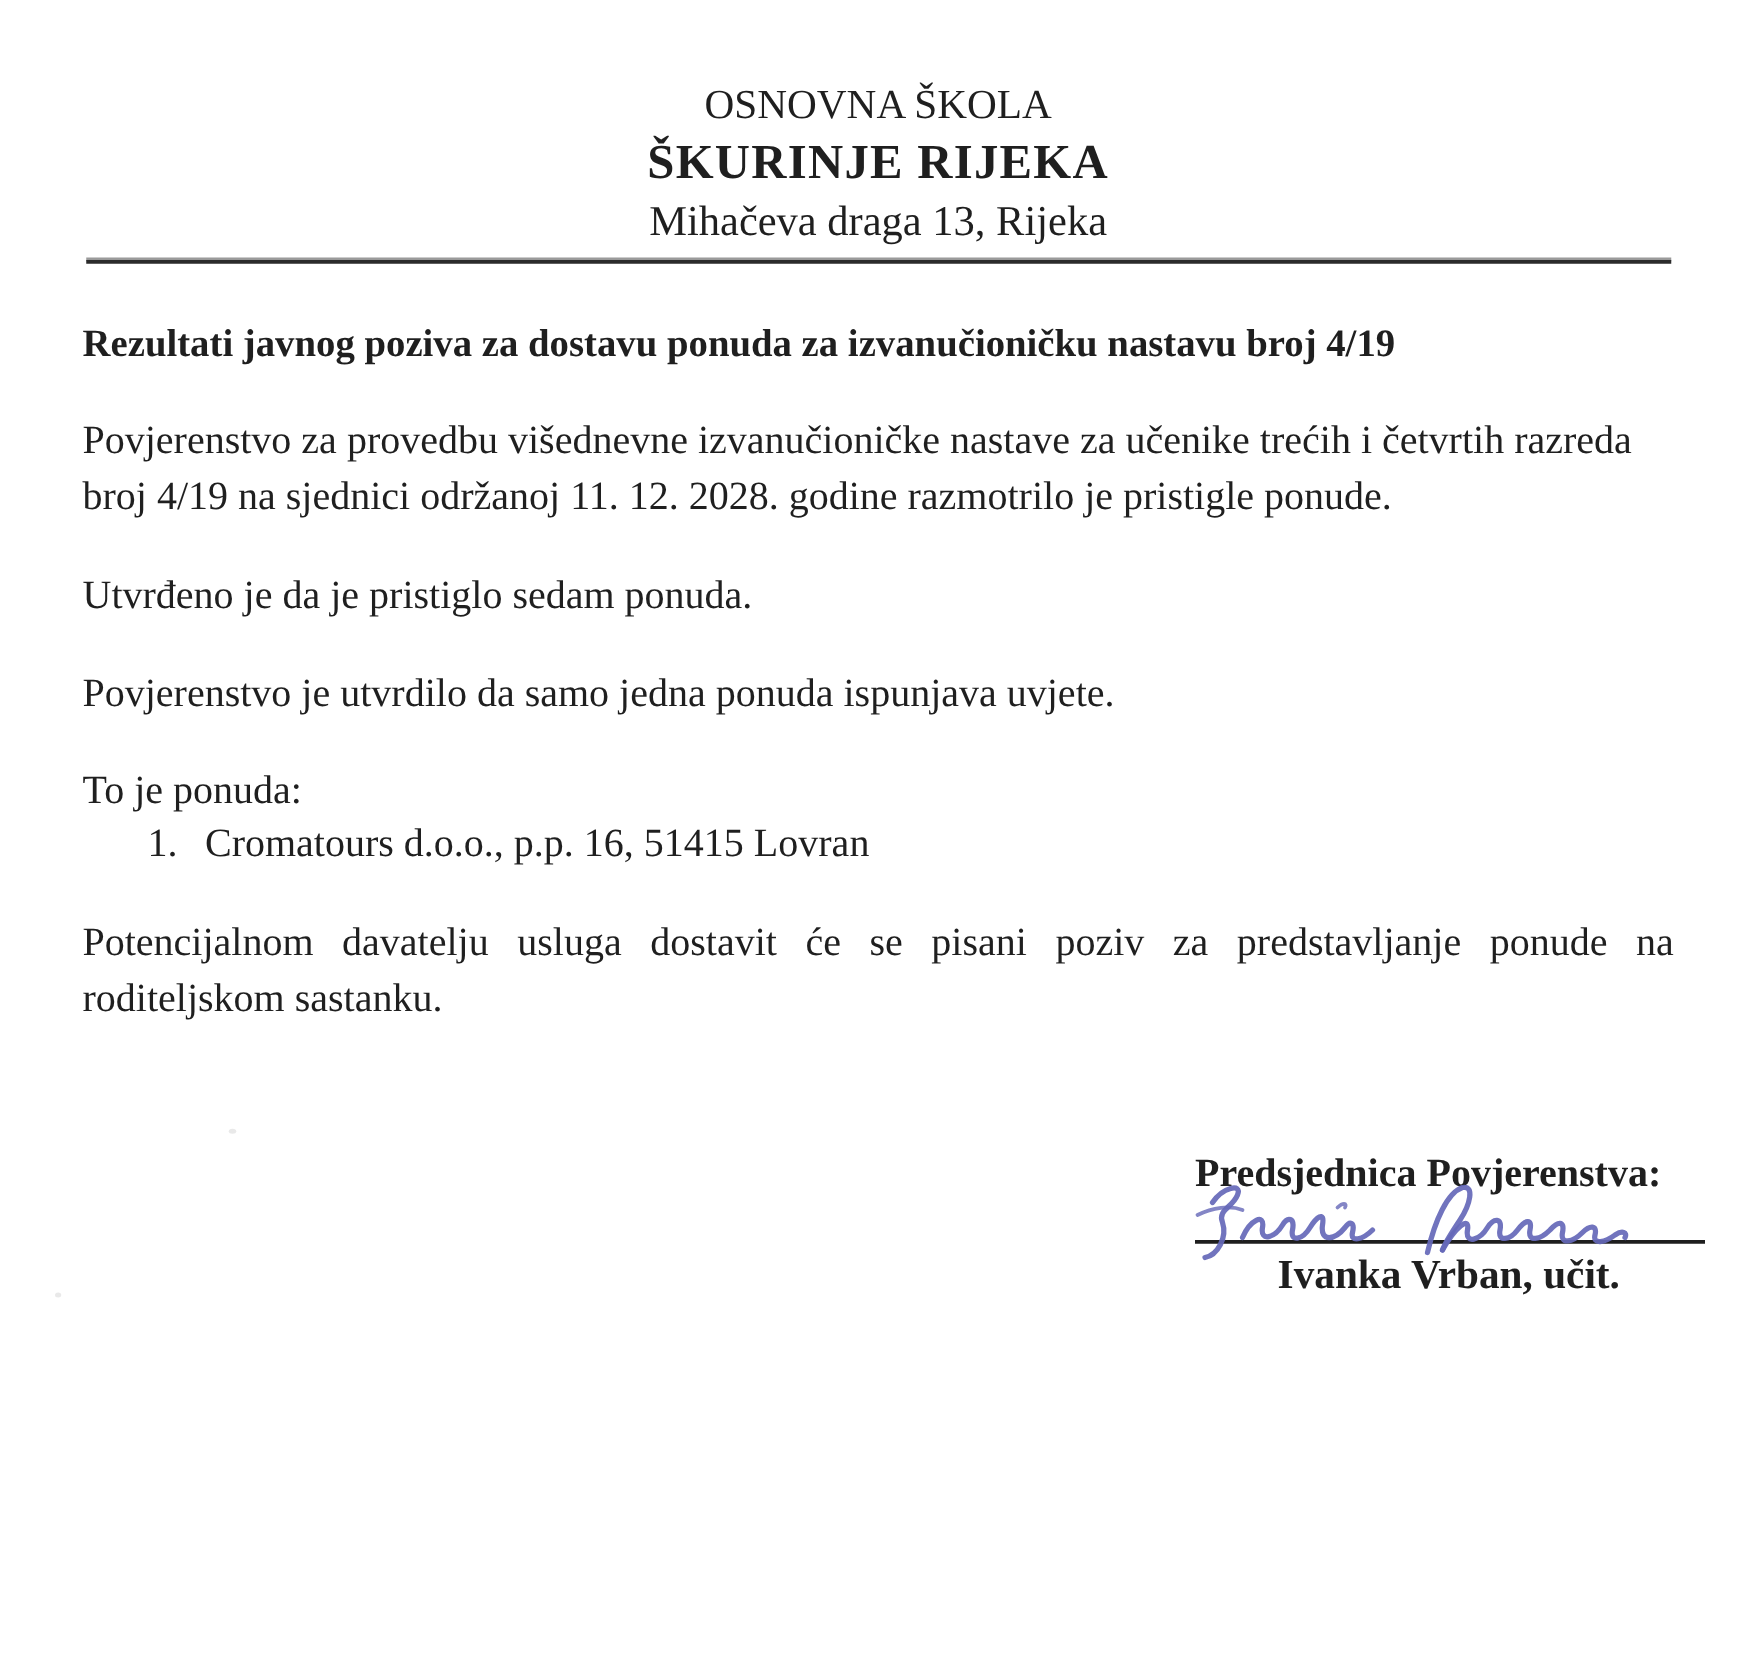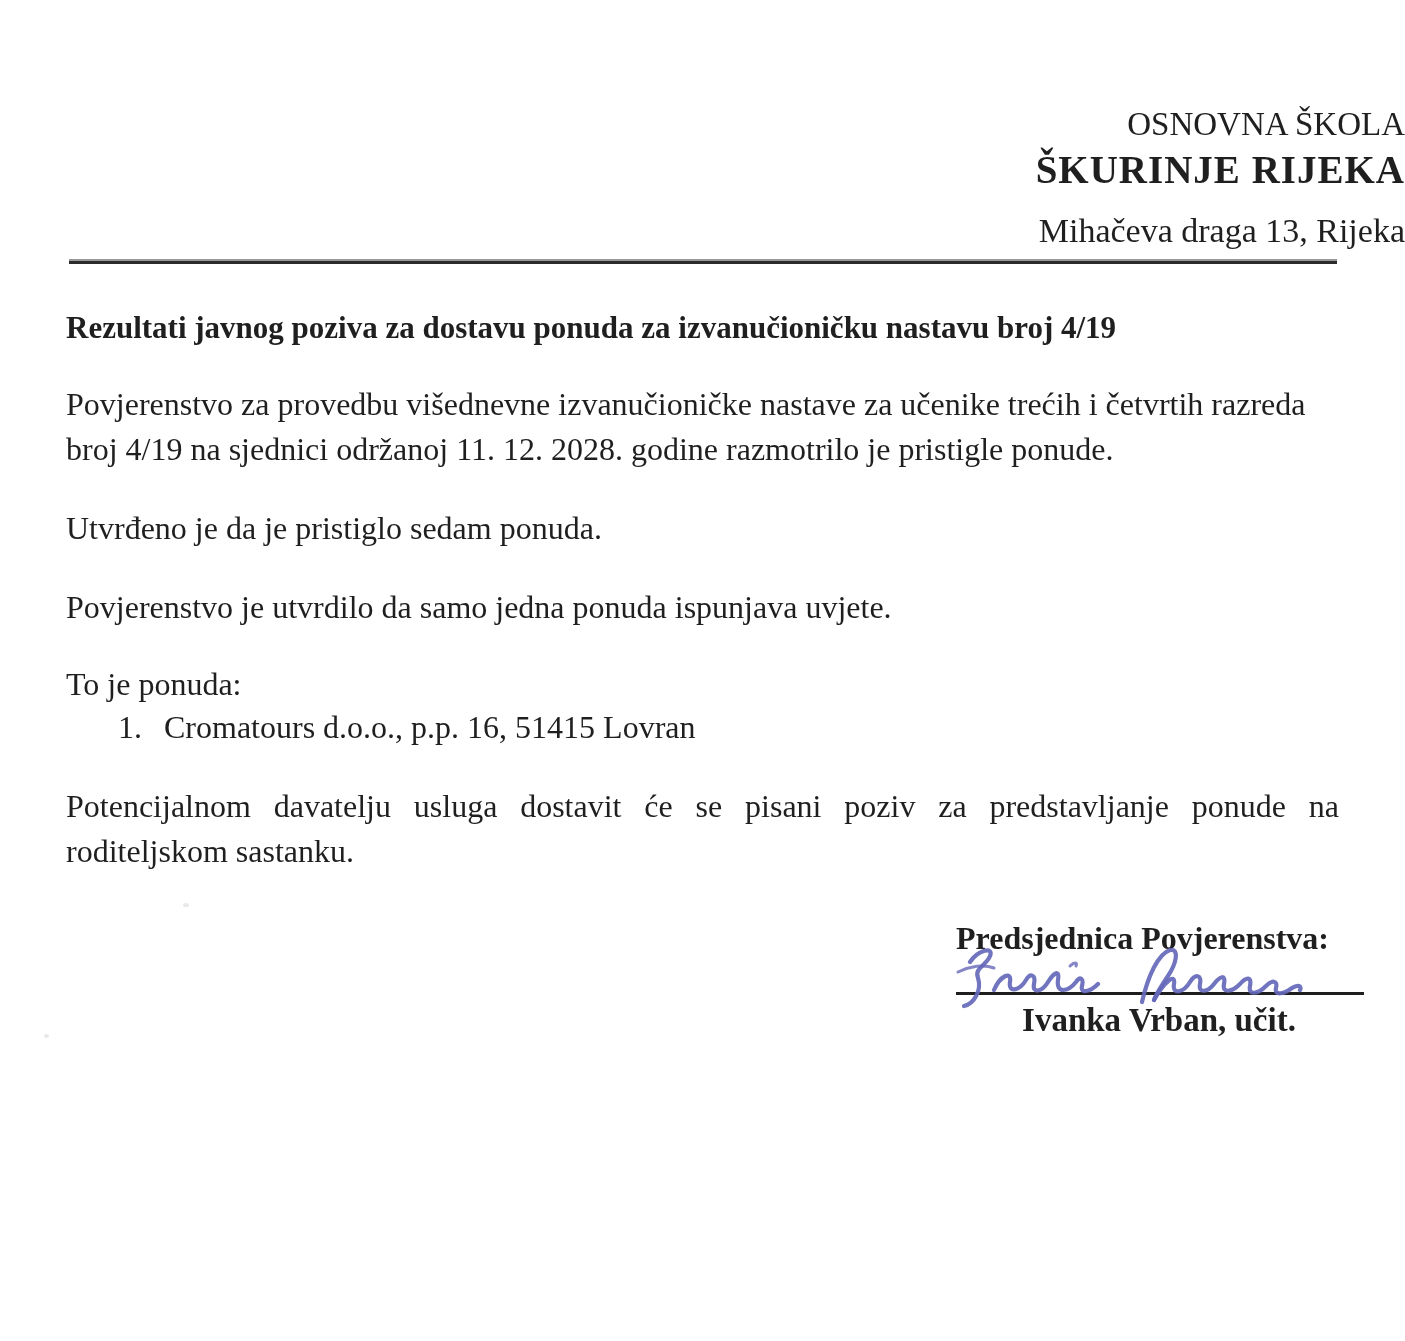--- a/index.html
+++ b/index.html
@@ -5,24 +5,24 @@
   html,body{margin:0;padding:0;background:#ffffff;}
   .page{
     position:relative;
     width:1405px;height:1341px;
     background:#ffffff;
     color:#1f1f1f;
     font-family:"Liberation Serif", serif;
     overflow:hidden;
   }
   
-  .letterhead{padding-top:106px;text-align:right;}
+  .letterhead{padding-top:66px;text-align:center;}
   .lh-school{font-size:33px;line-height:36px;}
   .lh-school-bold{font-size:39px;line-height:44px;font-weight:bold;letter-spacing:1px;margin-top:6px;}
-  .lh-address{font-size:34px;line-height:38px;margin-top:20px;}
+  .lh-address{font-size:34px;line-height:38px;margin-top:7px;}
   .lh-contact{font-size:34px;line-height:38px;margin-top:3px;}
   .rule{width:1268px;height:3px;background:#2b2b2b;margin:11px auto 0;box-shadow:0 -2px 0 #9a9a9a;}
   
   .body{margin:0 66px;}
   .title{margin:44px 0 0;text-align:left;font-size:31px;line-height:40px;font-weight:bold;}
   .para{font-size:32px;line-height:45px;margin:34px 0 0;}
   .para.tight{margin-top:32px;}
   .para.justified{text-align:justify;text-justify:inter-word;}
   .offer-list{display:flex;margin:-2px 0 0;padding-left:52px;font-size:32px;line-height:45px;}
   .offer-num{width:46px;flex:0 0 auto;}

